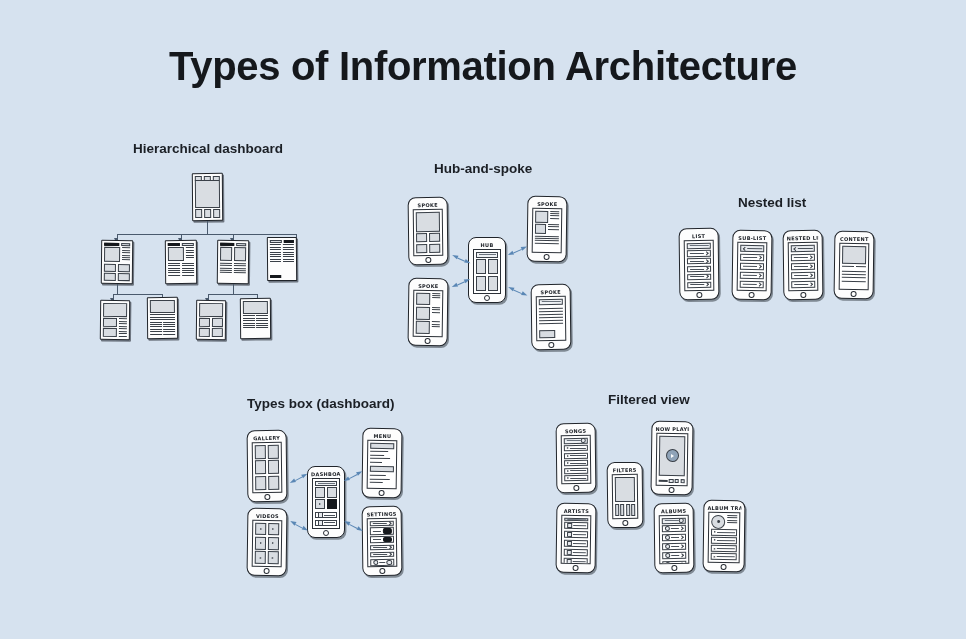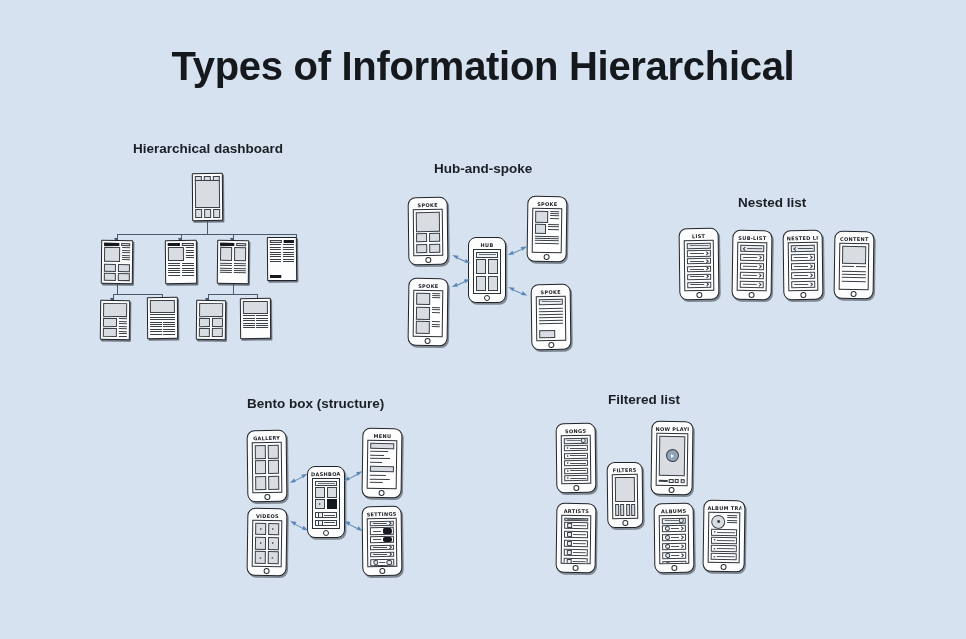--- a/index.html
+++ b/index.html
@@ -130,27 +130,27 @@
     border-top:2.6px solid transparent;border-bottom:2.6px solid transparent;
   }
   .sarrow .hL{left:0;border-right:6px solid #5a87b5;}
   .sarrow .hR{right:0;border-left:6px solid #5a87b5;}
 </style>
 </head>
 <body>
 
 <div class="stage">
 
-  <div class="title">Types of Information Hierarchical</div>
+  <div class="title">Types of Information Architecture</div>
 
   <div class="sec-label" style="left:133px;top:141px;">Hierarchical dashboard</div>
   <div class="sec-label" style="left:434px;top:161px;">Hub-and-spoke</div>
   <div class="sec-label" style="left:738px;top:195px;">Nested list</div>
-  <div class="sec-label" style="left:247px;top:396px;">Bento box (structure)</div>
-  <div class="sec-label" style="left:608px;top:392px;">Filtered list</div>
+  <div class="sec-label" style="left:247px;top:396px;">Types box (dashboard)</div>
+  <div class="sec-label" style="left:608px;top:392px;">Filtered view</div>
 
   <div class="dev card skewA" style="left:192px;top:173px;width:31px;height:48px;padding:2px;">
     <div class="col" style="height:100%;">
       <div class="grid3" style="height:3px;">
         <div class="block" style="height:3px;"></div>
         <div class="block" style="height:3px;"></div>
         <div class="block" style="height:3px;"></div>
       </div>
       <div class="block fill"></div>
       <div class="grid3" style="height:9px;">

